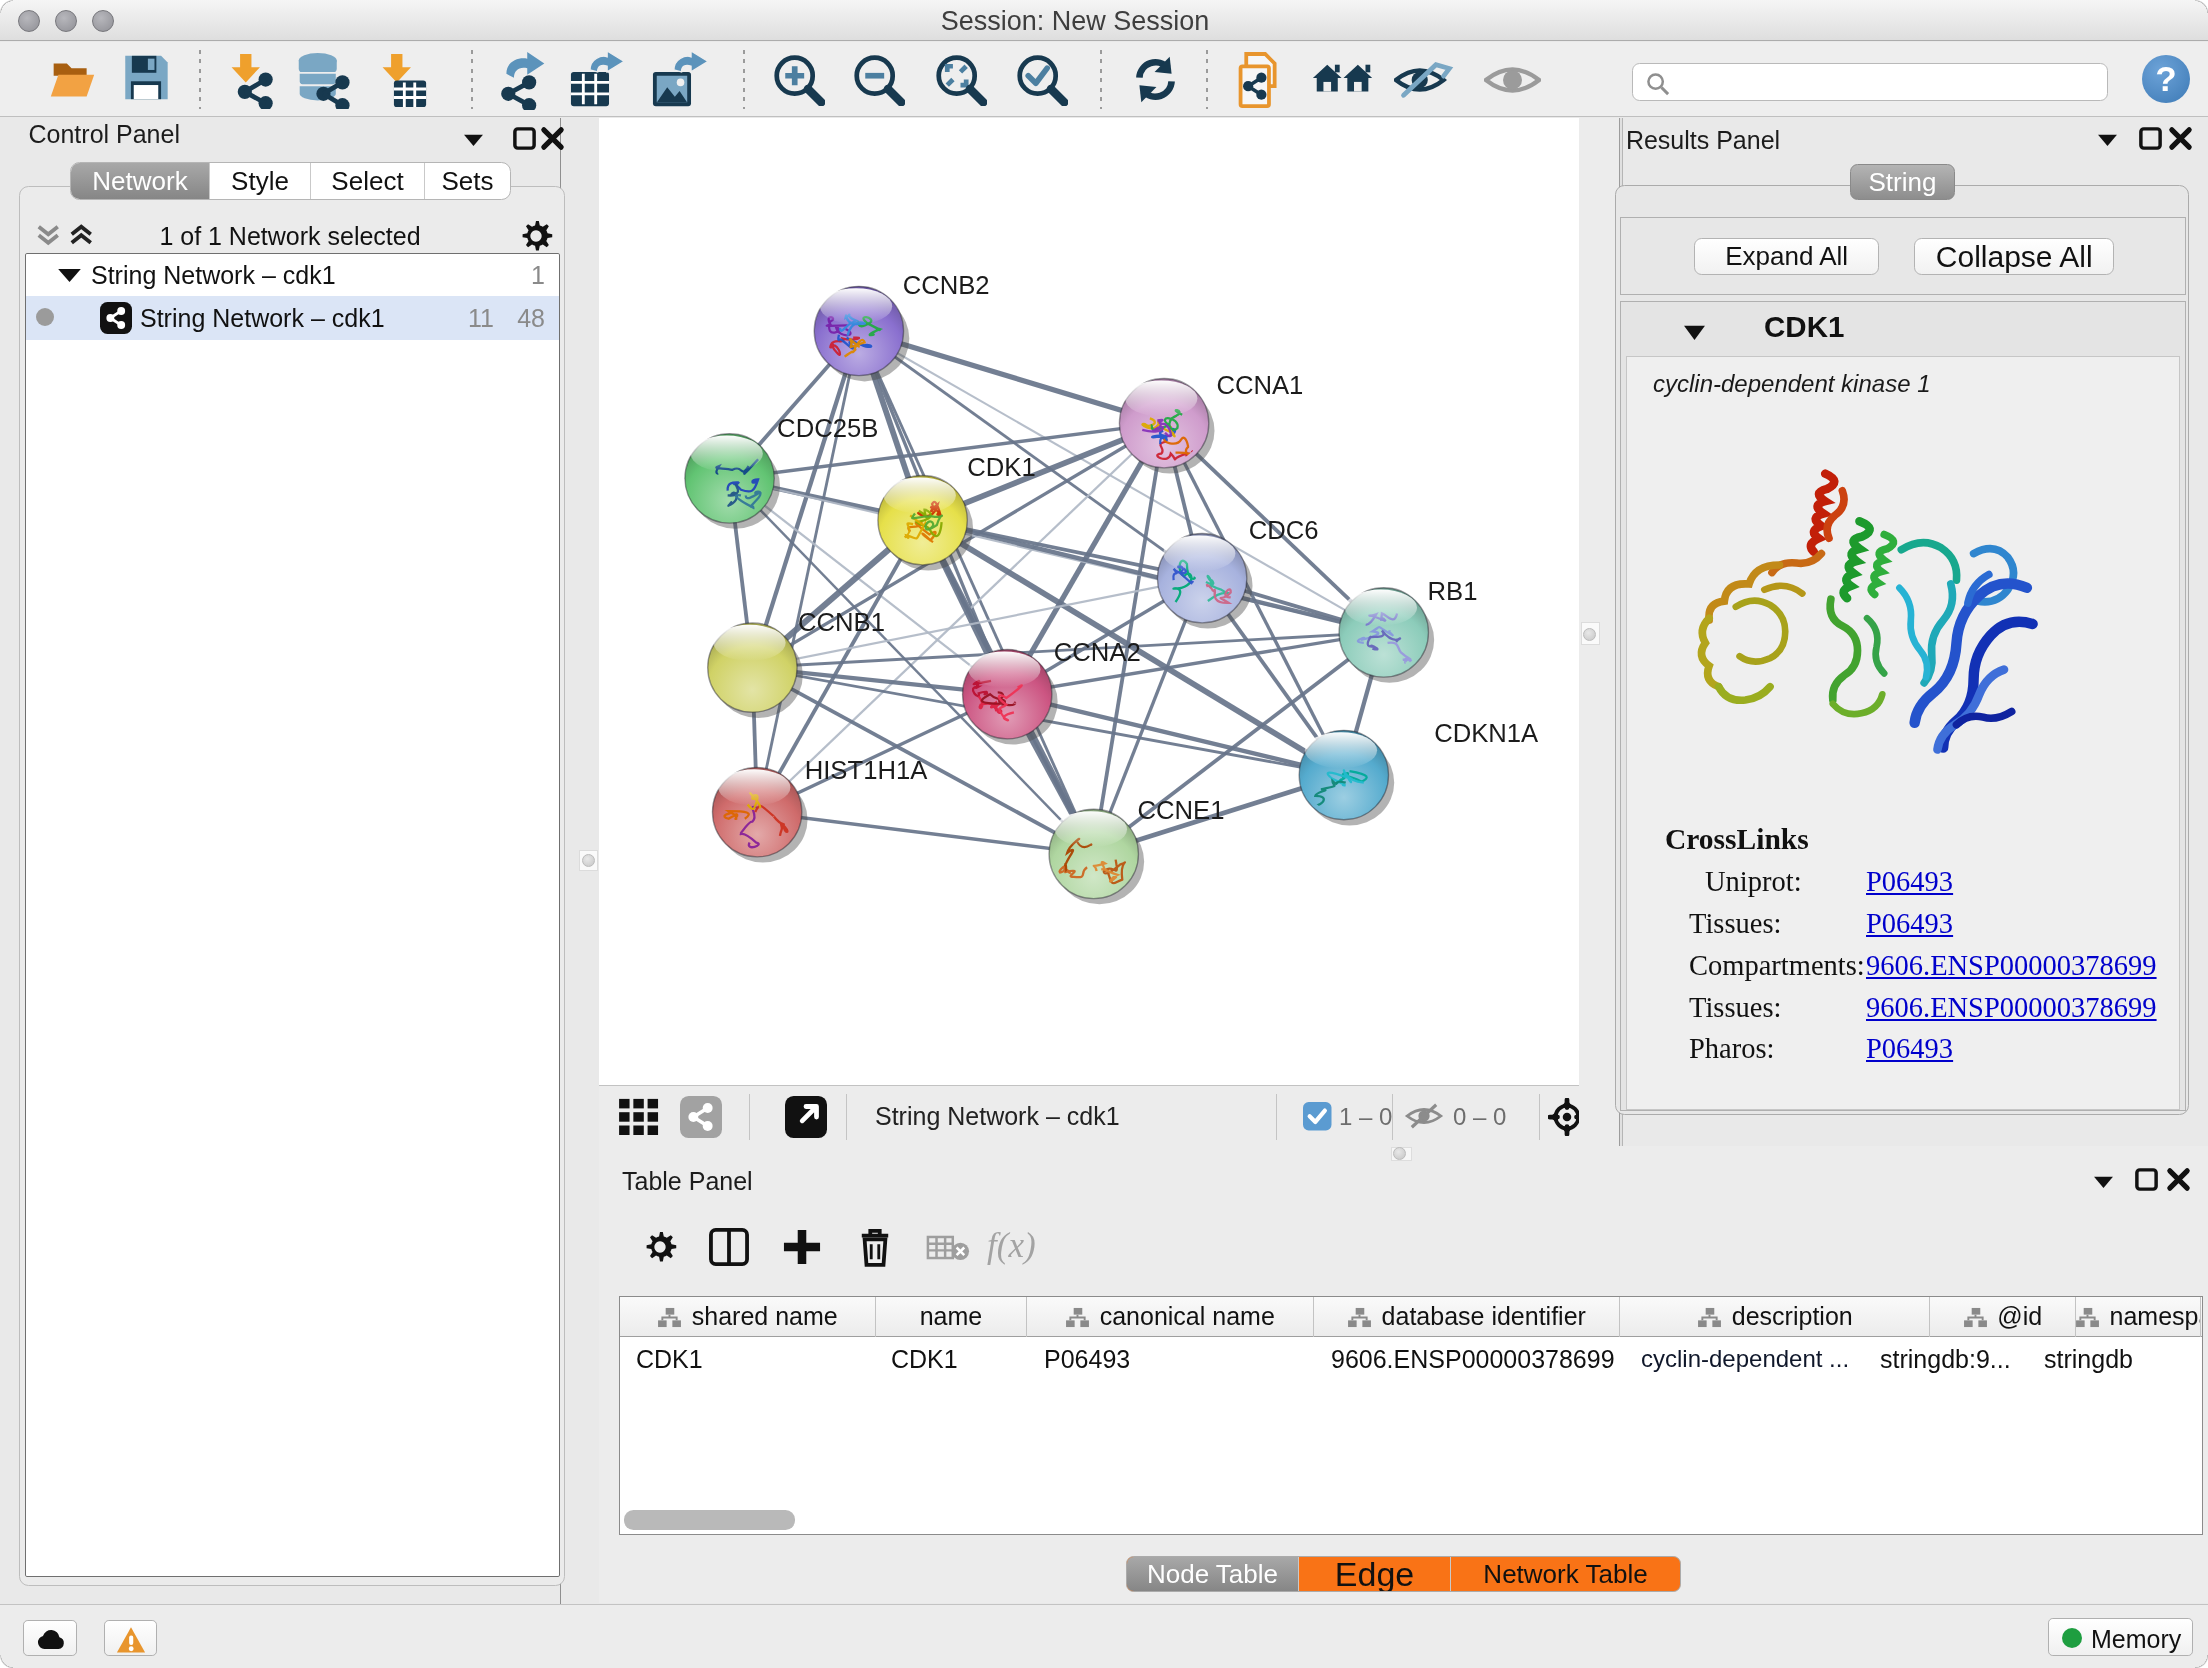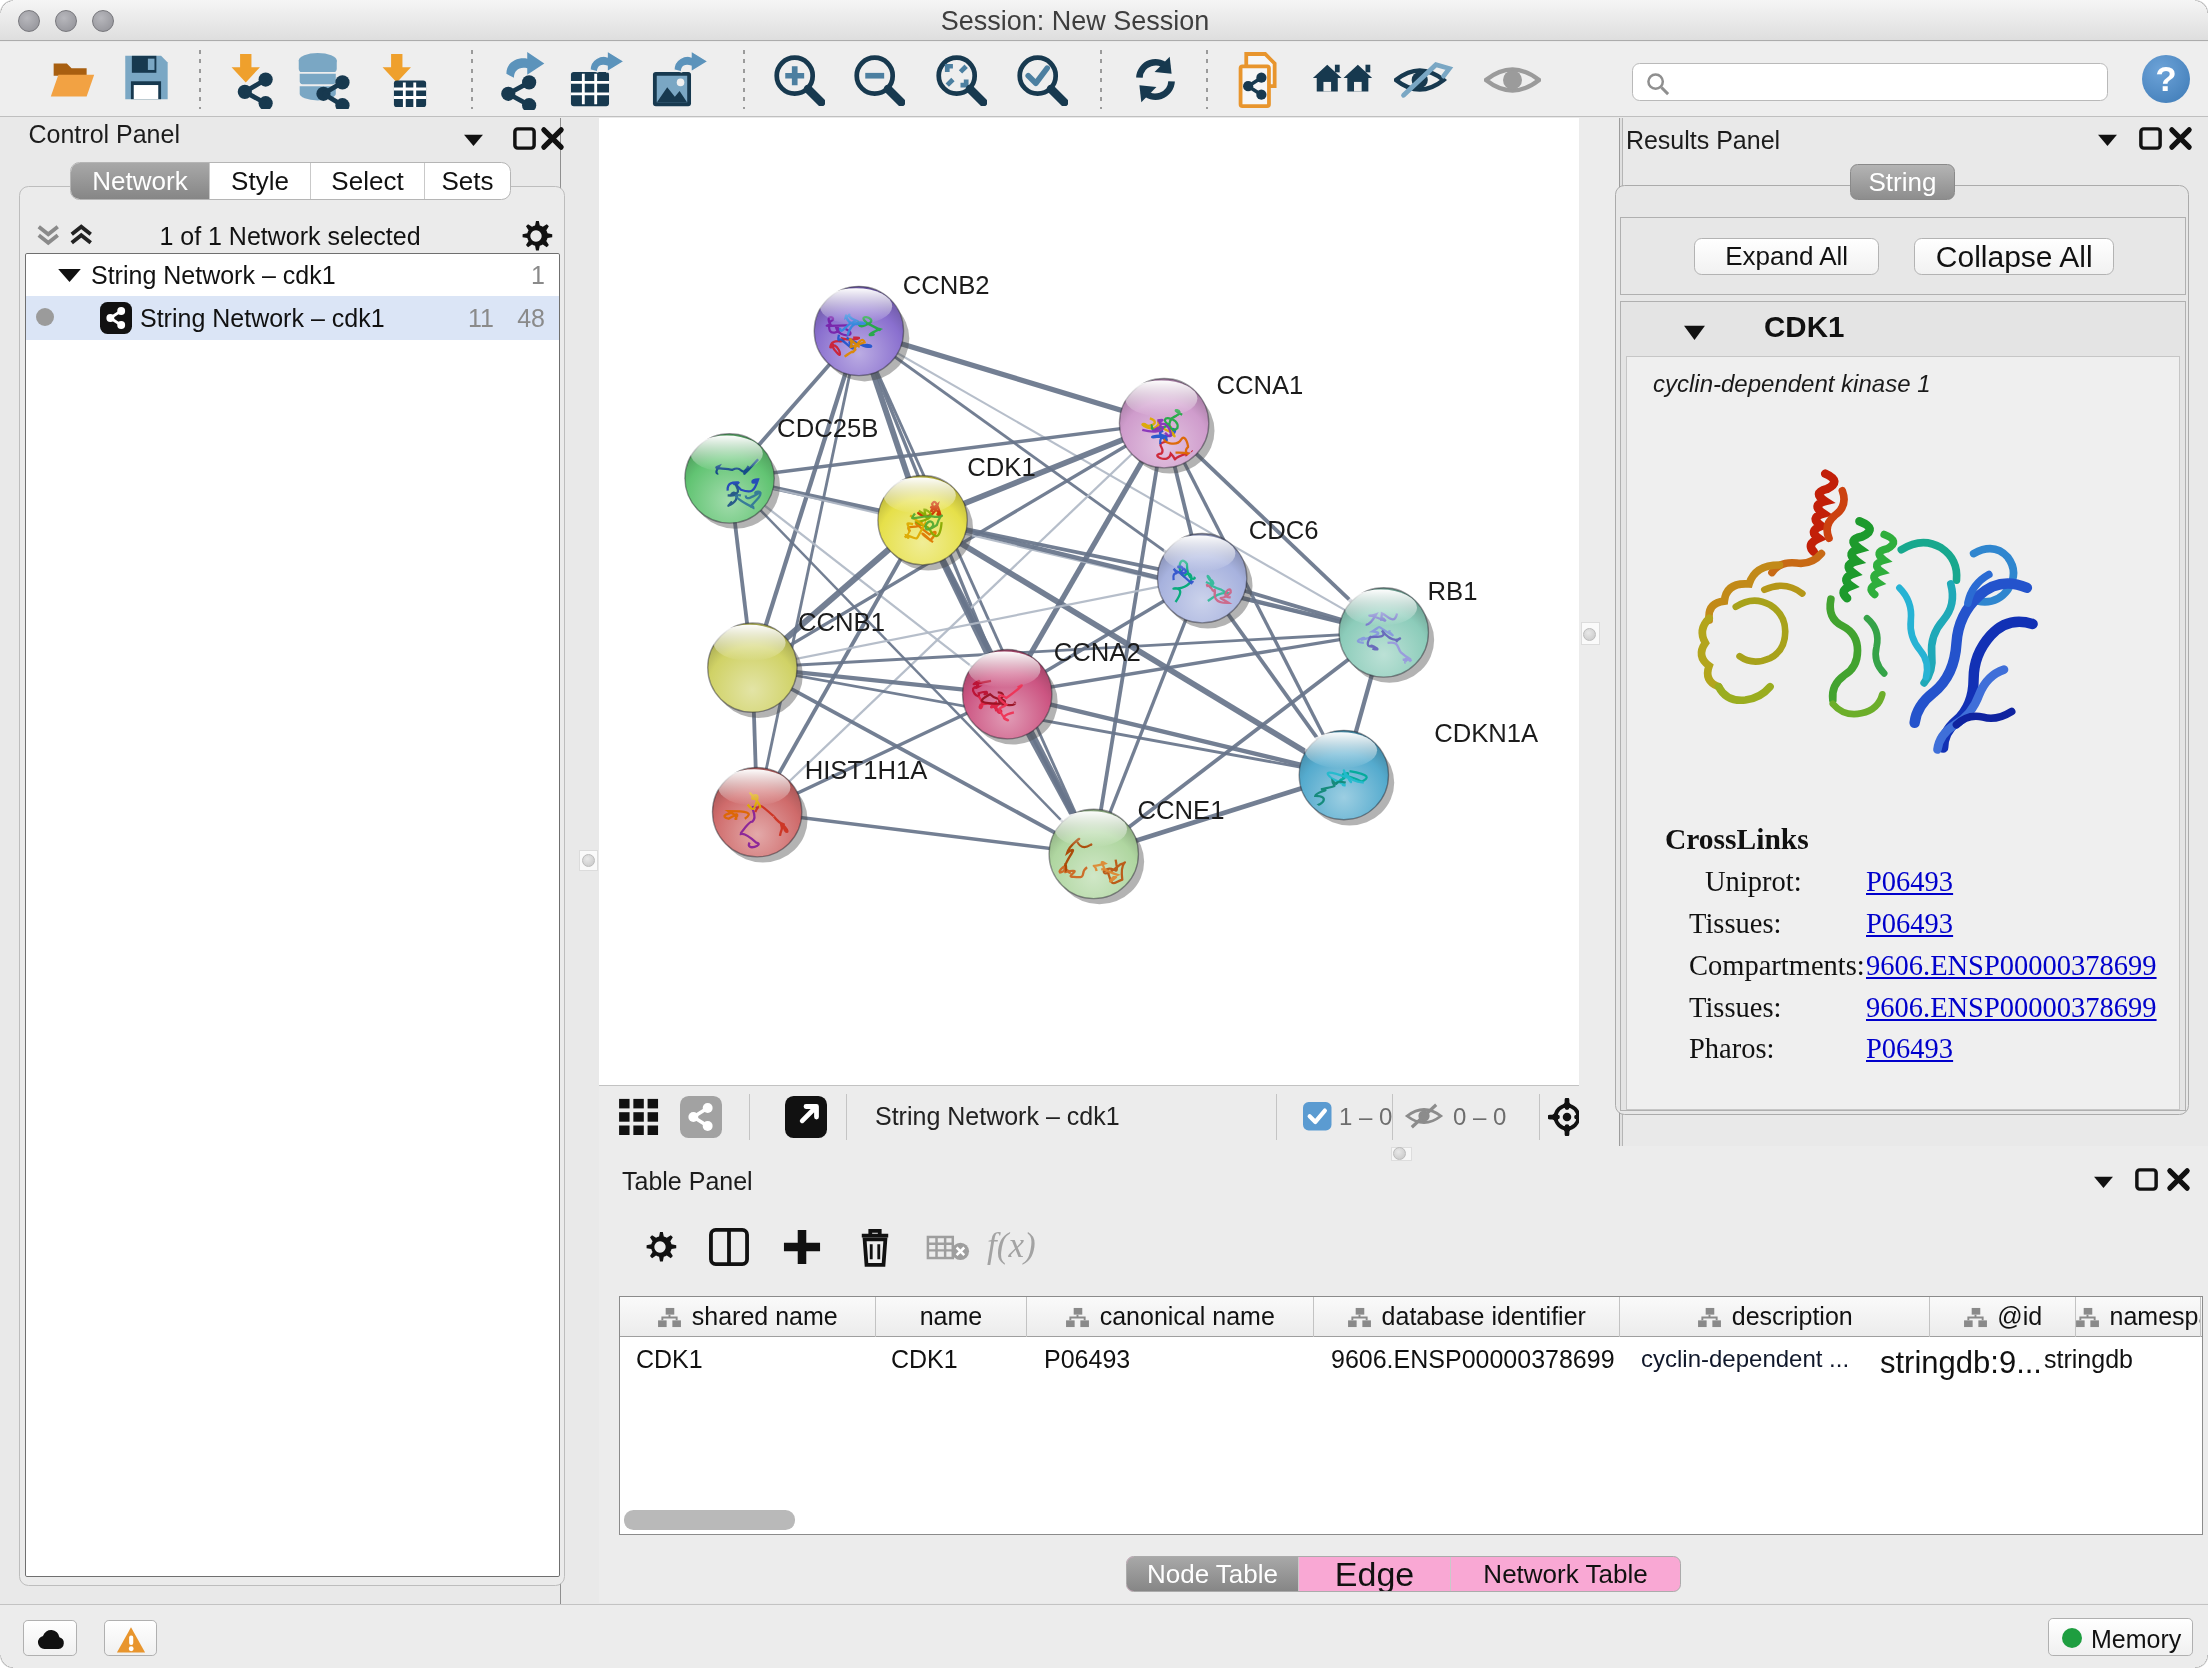--- a/index.html
+++ b/index.html
@@ -720,28 +720,28 @@
               <path d="M13 8 v3 M5.5 14 v-3 h15 v3" stroke="#8a8a8a" stroke-width="2" fill="none"></path>
             </g>
           </svg>namespac</div>
       </div>
     <div id="trow" style="position:relative;height:42px;">
         <div style="position:absolute;left:16px;top:7.6px;font-size:25px;color:#111;white-space:nowrap;">CDK1</div>
         <div style="position:absolute;left:271px;top:7.6px;font-size:25px;color:#111;white-space:nowrap;">CDK1</div>
         <div style="position:absolute;left:424px;top:7.6px;font-size:25px;color:#111;white-space:nowrap;">P06493</div>
         <div style="position:absolute;left:711px;top:7.6px;font-size:25px;color:#111;white-space:nowrap;">9606.ENSP00000378699</div>
         <div style="position:absolute;left:1021px;top:7.6px;font-size:24px;color:#0f172a;white-space:nowrap;">cyclin-dependent ...</div>
-        <div style="position:absolute;left:1260px;top:7.6px;font-size:31px;color:#111;white-space:nowrap;">stringdb:9...</div>
+        <div style="position:absolute;left:1260px;top:7.6px;font-size:25px;color:#111;white-space:nowrap;">stringdb:9...</div>
         <div style="position:absolute;left:1424px;top:7.6px;font-size:25px;color:#111;white-space:nowrap;">stringdb</div>
       </div>
 
     <div class="abs" style="left:3.8px;bottom:3.8px;width:171px;height:20px;background:#b9b9b9;border-radius:9.5px;"></div>
   </div>
 
-  <div class="abs" style="left:527px;top:394px;width:555px;height:36px;background:#f9a8d4;border:1px solid #ababab;border-radius:7.6px;overflow:hidden;display:flex;">
+  <div class="abs" style="left:527px;top:394px;width:555px;height:36px;background:#f97316;border:1px solid #ababab;border-radius:7.6px;overflow:hidden;display:flex;">
     <div style="width:171px;background:linear-gradient(#a8a8a8,#868686);color:#fff;font-size:26px;text-align:center;line-height:34px;">Node Table</div>
     <div style="width:152px;border-left:1px solid #c9c9c9;font-size:34px;text-align:center;line-height:34px;">Edge Table</div>
     <div style="flex:1;border-left:1px solid #c9c9c9;font-size:26px;text-align:center;line-height:34px;">Network Table</div>
   </div>
 </div>
 
 <div class="abs" style="left:0;top:1604px;width:2208px;height:65px;background:#ececec;border-top:1px solid #c3c3c3;">
   <div class="abs" style="left:23px;top:15px;width:54px;height:36px;background:linear-gradient(#ffffff,#f0f0f0);border:1px solid #b0b0b0;border-radius:4.8px;">
     <svg style="margin:6.7px 0 0 10.5px;" width="32" height="23" viewBox="0 0 34 24">
         <path fill="#111" d="M10 22 a7 7 0 0 1 -1.5-13.8 A9 9 0 0 1 26 9.5 a6.4 6.4 0 0 1 -1 12.5 z"></path>

